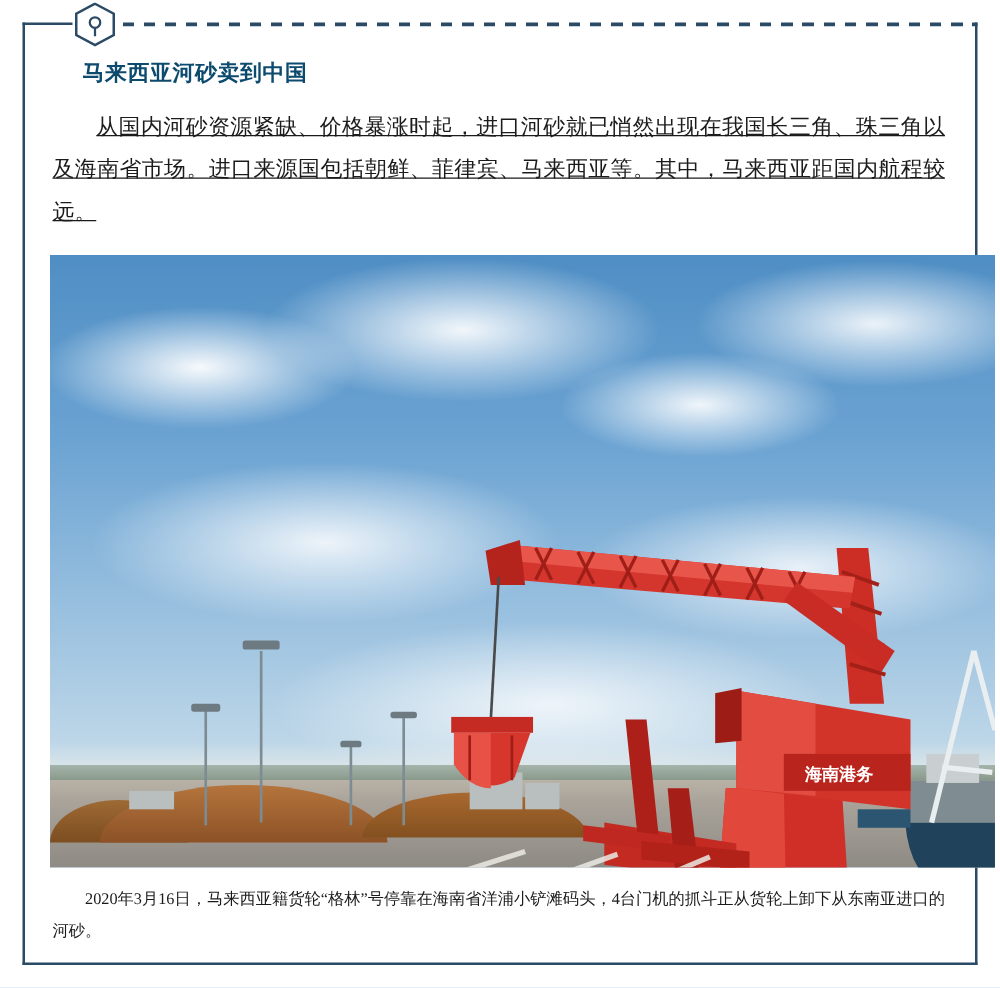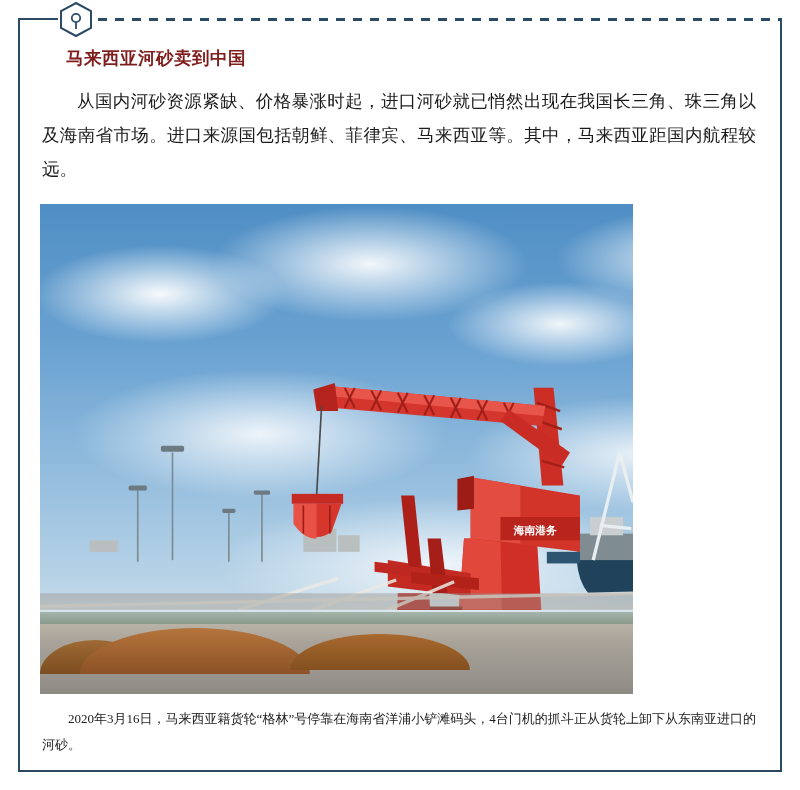--- a/index.html
+++ b/index.html
@@ -80,37 +80,38 @@
   .content {
     position: absolute;
     left: 40px;
     top: 46px;
     width: 718px;
   }
   .article-title {
     font-family: "Liberation Sans", sans-serif;
     font-size: 17.5px;
     font-weight: bold;
-    color: #7f1d1d;
+    color: #0c4a6e;
     letter-spacing: 0.5px;
     margin: 0 0 14px 26px;
   }
   .article-body {
     font-family: "Liberation Serif", serif;
     font-size: 17.5px;
     line-height: 1.95;
     color: #1b1b1b;
     text-align: justify;
     text-justify: inter-ideograph;
     margin: 0 2px 0 2px;
     text-indent: 2em;
+    text-decoration: underline;
   }
   .figure {
     margin: 18px 0 0 0;
-    width: 593px;
+    width: 756px;
     height: 490px;
     position: relative;
     overflow: hidden;
     background: #8fb6d6;
   }
   
   .sky {
     position: absolute;
     inset: 0;
     background:

